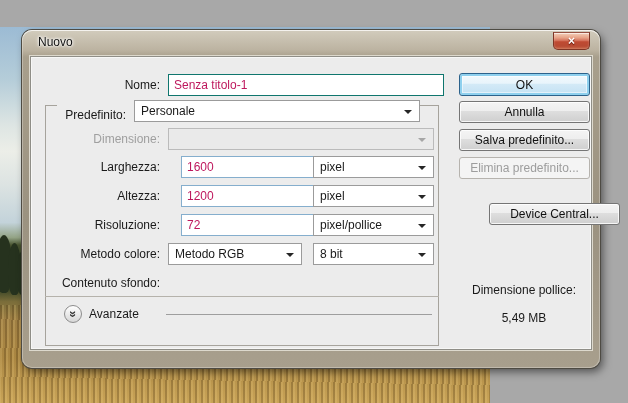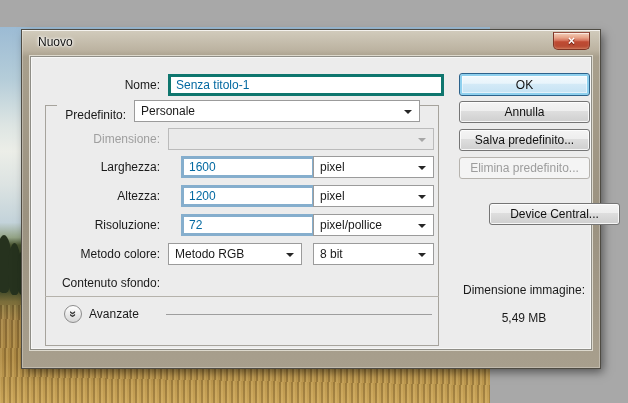--- a/index.html
+++ b/index.html
@@ -16,21 +16,21 @@
       #7a6d3a 73%, #a08044 78%, #ab8742 88%, #c9a458 100%);}
   .photo .tree{position:absolute;background:#26321e;border-radius:50% 50% 40% 40%;}
   .tree1{left:-4px;top:208px;width:16px;height:58px;}
   .tree2{left:8px;top:216px;width:13px;height:52px;}
   .tree3{left:17px;top:224px;width:11px;height:44px;}
   .wheat{position:absolute;left:0;bottom:0;width:100%;height:26%;
     background:repeating-linear-gradient(92deg,rgba(64,42,10,.25) 0 2px,rgba(244,214,140,.18) 2px 4px,rgba(0,0,0,0) 4px 6px);}
 
   
   .dialog{position:absolute;left:22px;top:30px;width:578px;height:338px;
-    border-radius:0;
+    border-radius:10px;
     background:linear-gradient(180deg,#d2ccbd 0,#bcb3a1 20px,#a89f8c 27px,#9b9280 55%,#a89f8d 100%);
     box-shadow:0 0 0 1px #4e4b43, 3px 4px 9px rgba(0,0,0,.5),
                inset 0 1px 0 rgba(255,255,255,.65), inset 0 0 0 1px rgba(255,255,255,.28);}
   .titlebar{position:absolute;left:0;top:0;width:100%;height:26px;cursor:default;}
   .title{position:absolute;left:16px;top:0;line-height:25px;color:#111;
          text-shadow:0 0 4px #fff,0 0 3px #fff,0 0 2px #fff;}
   .closebtn{position:absolute;top:2px;right:10px;width:37px;height:18px;
     border:1px solid #7e3424;border-top-color:#965041;border-radius:0 0 5px 5px;
     background:linear-gradient(180deg,#f3cfb9 0%,#e7a186 30%,#d3705a 48%,#bf4a32 55%,#b84a33 82%,#c96a4a 100%);
     box-shadow:inset 0 1px 0 rgba(255,255,255,.55), inset 0 0 2px rgba(255,255,255,.35);
@@ -40,22 +40,22 @@
   .client{position:absolute;left:8px;top:26px;width:562px;height:294px;
     background:#ececec;border:1px solid #8f8e87;
     box-shadow:0 0 0 1px #ddd9cd, inset 0 0 0 1px #f7f7f6;}
 
   
   .lbl{position:absolute;left:0;width:133px;height:22px;line-height:22px;
        text-align:right;padding-right:4px;}
   .lbl.dis{color:#9f9f9f;padding-left:36px;}
 
   
-  .txt{position:absolute;height:22px;background:#fff;border:3px solid #0f766e;
-       padding:0 5px;font:12px "Liberation Sans","DejaVu Sans",sans-serif;color:#0369a1;}
+  .txt{position:absolute;height:22px;background:#fff;border:1px solid #0f766e;
+       padding:0 5px;font:12px "Liberation Sans","DejaVu Sans",sans-serif;color:#be185d;}
   .txt.blue{border-color:#85aecd;margin-left:13px;}
 
   
   .combo{position:absolute;height:22px;background:#fff;border:1px solid #9b9b9b;
          line-height:20px;padding:0 20px 0 6px;cursor:default;white-space:nowrap;overflow:hidden;}
   .combo .arrow{position:absolute;right:7px;top:9px;width:0;height:0;
     border-left:4px solid transparent;border-right:4px solid transparent;border-top:4px solid #262626;}
   .combo.dis{background:#eaeaea;border-color:#bbb;color:#a0a0a0;}
   .combo.dis .arrow{border-top-color:#a6a6a6;}
 
@@ -167,18 +167,18 @@
       </button>
       <div class="advlbl">Avanzate</div>
       <div class="advline"></div>
 
       <button class="btn default" style="top:16px;">OK</button>
       <button class="btn" style="top:44px;">Annulla</button>
       <button class="btn dis" style="top:100px;" disabled="">Elimina predefinito...</button>
       <button class="btn" style="top:72px;">Salva predefinito...</button>
       <button class="btn" style="top:146px;margin-left:30px;">Device Central...</button>
 
-      <div class="imgsize-l">Dimensione immagine:</div>
+      <div class="imgsize-l">Dimensione pollice:</div>
       <div class="imgsize-v">5,49 MB</div>
 
     </div>
   </div>
 </div>
 
 </body></html>

